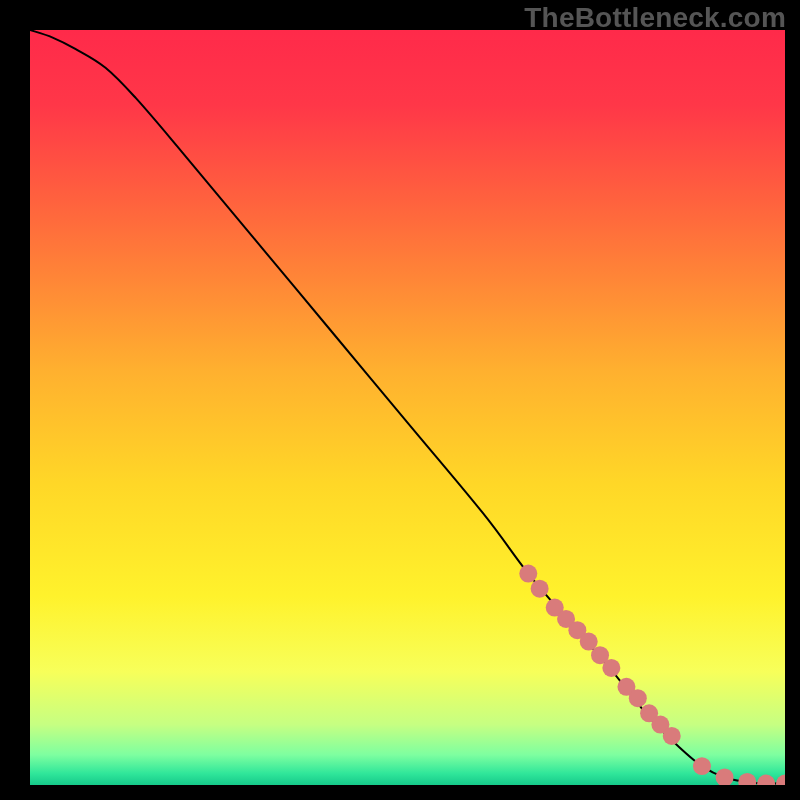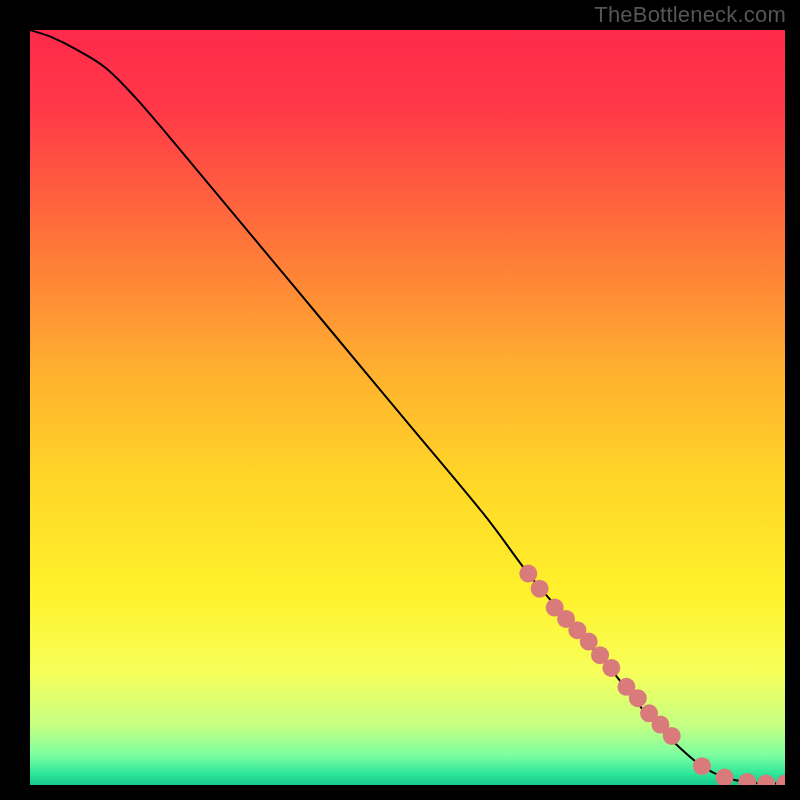--- a/index.html
+++ b/index.html
@@ -13,22 +13,22 @@
   }
   .stage {
     position: relative;
     width: 800px;
     height: 800px;
   }
   .watermark {
     position: absolute;
     top: 2px;
     right: 14px;
-    font-size: 22px;
-    font-weight: 400;
+    font-size: 28px;
+    font-weight: 700;
     color: #555555;
     letter-spacing: 0.2px;
     user-select: none;
   }
   .plot-area {
     position: absolute;
     left: 30px;
     top: 30px;
     width: 755px;
     height: 755px;

